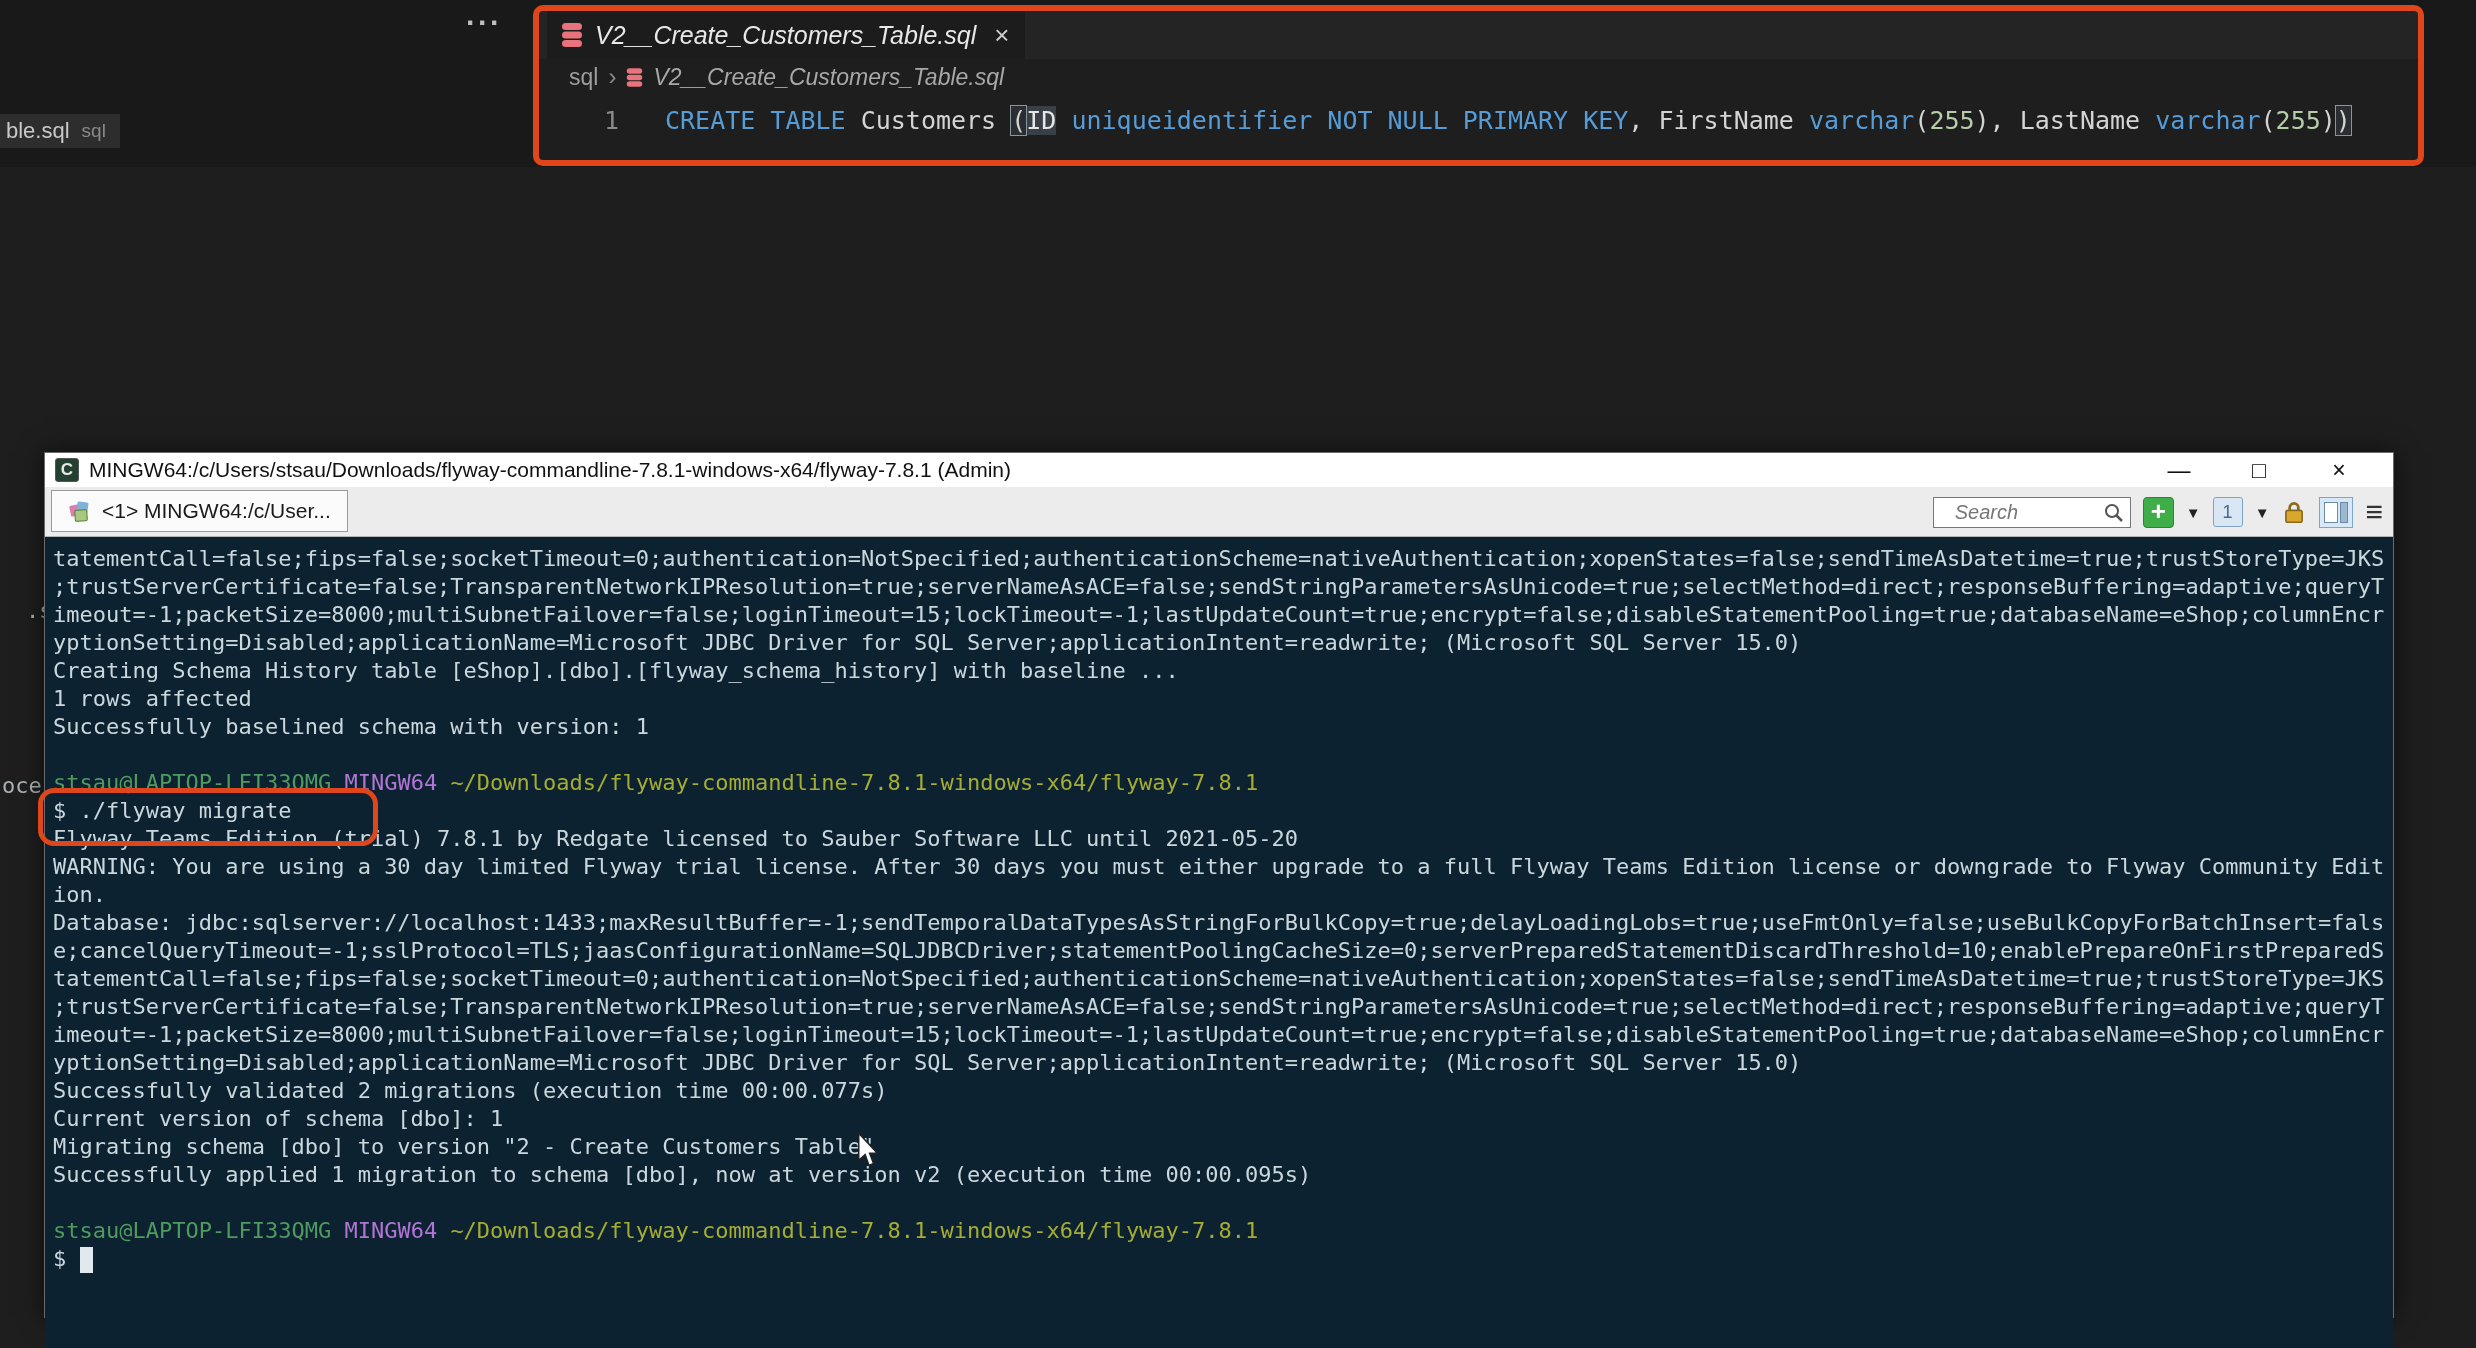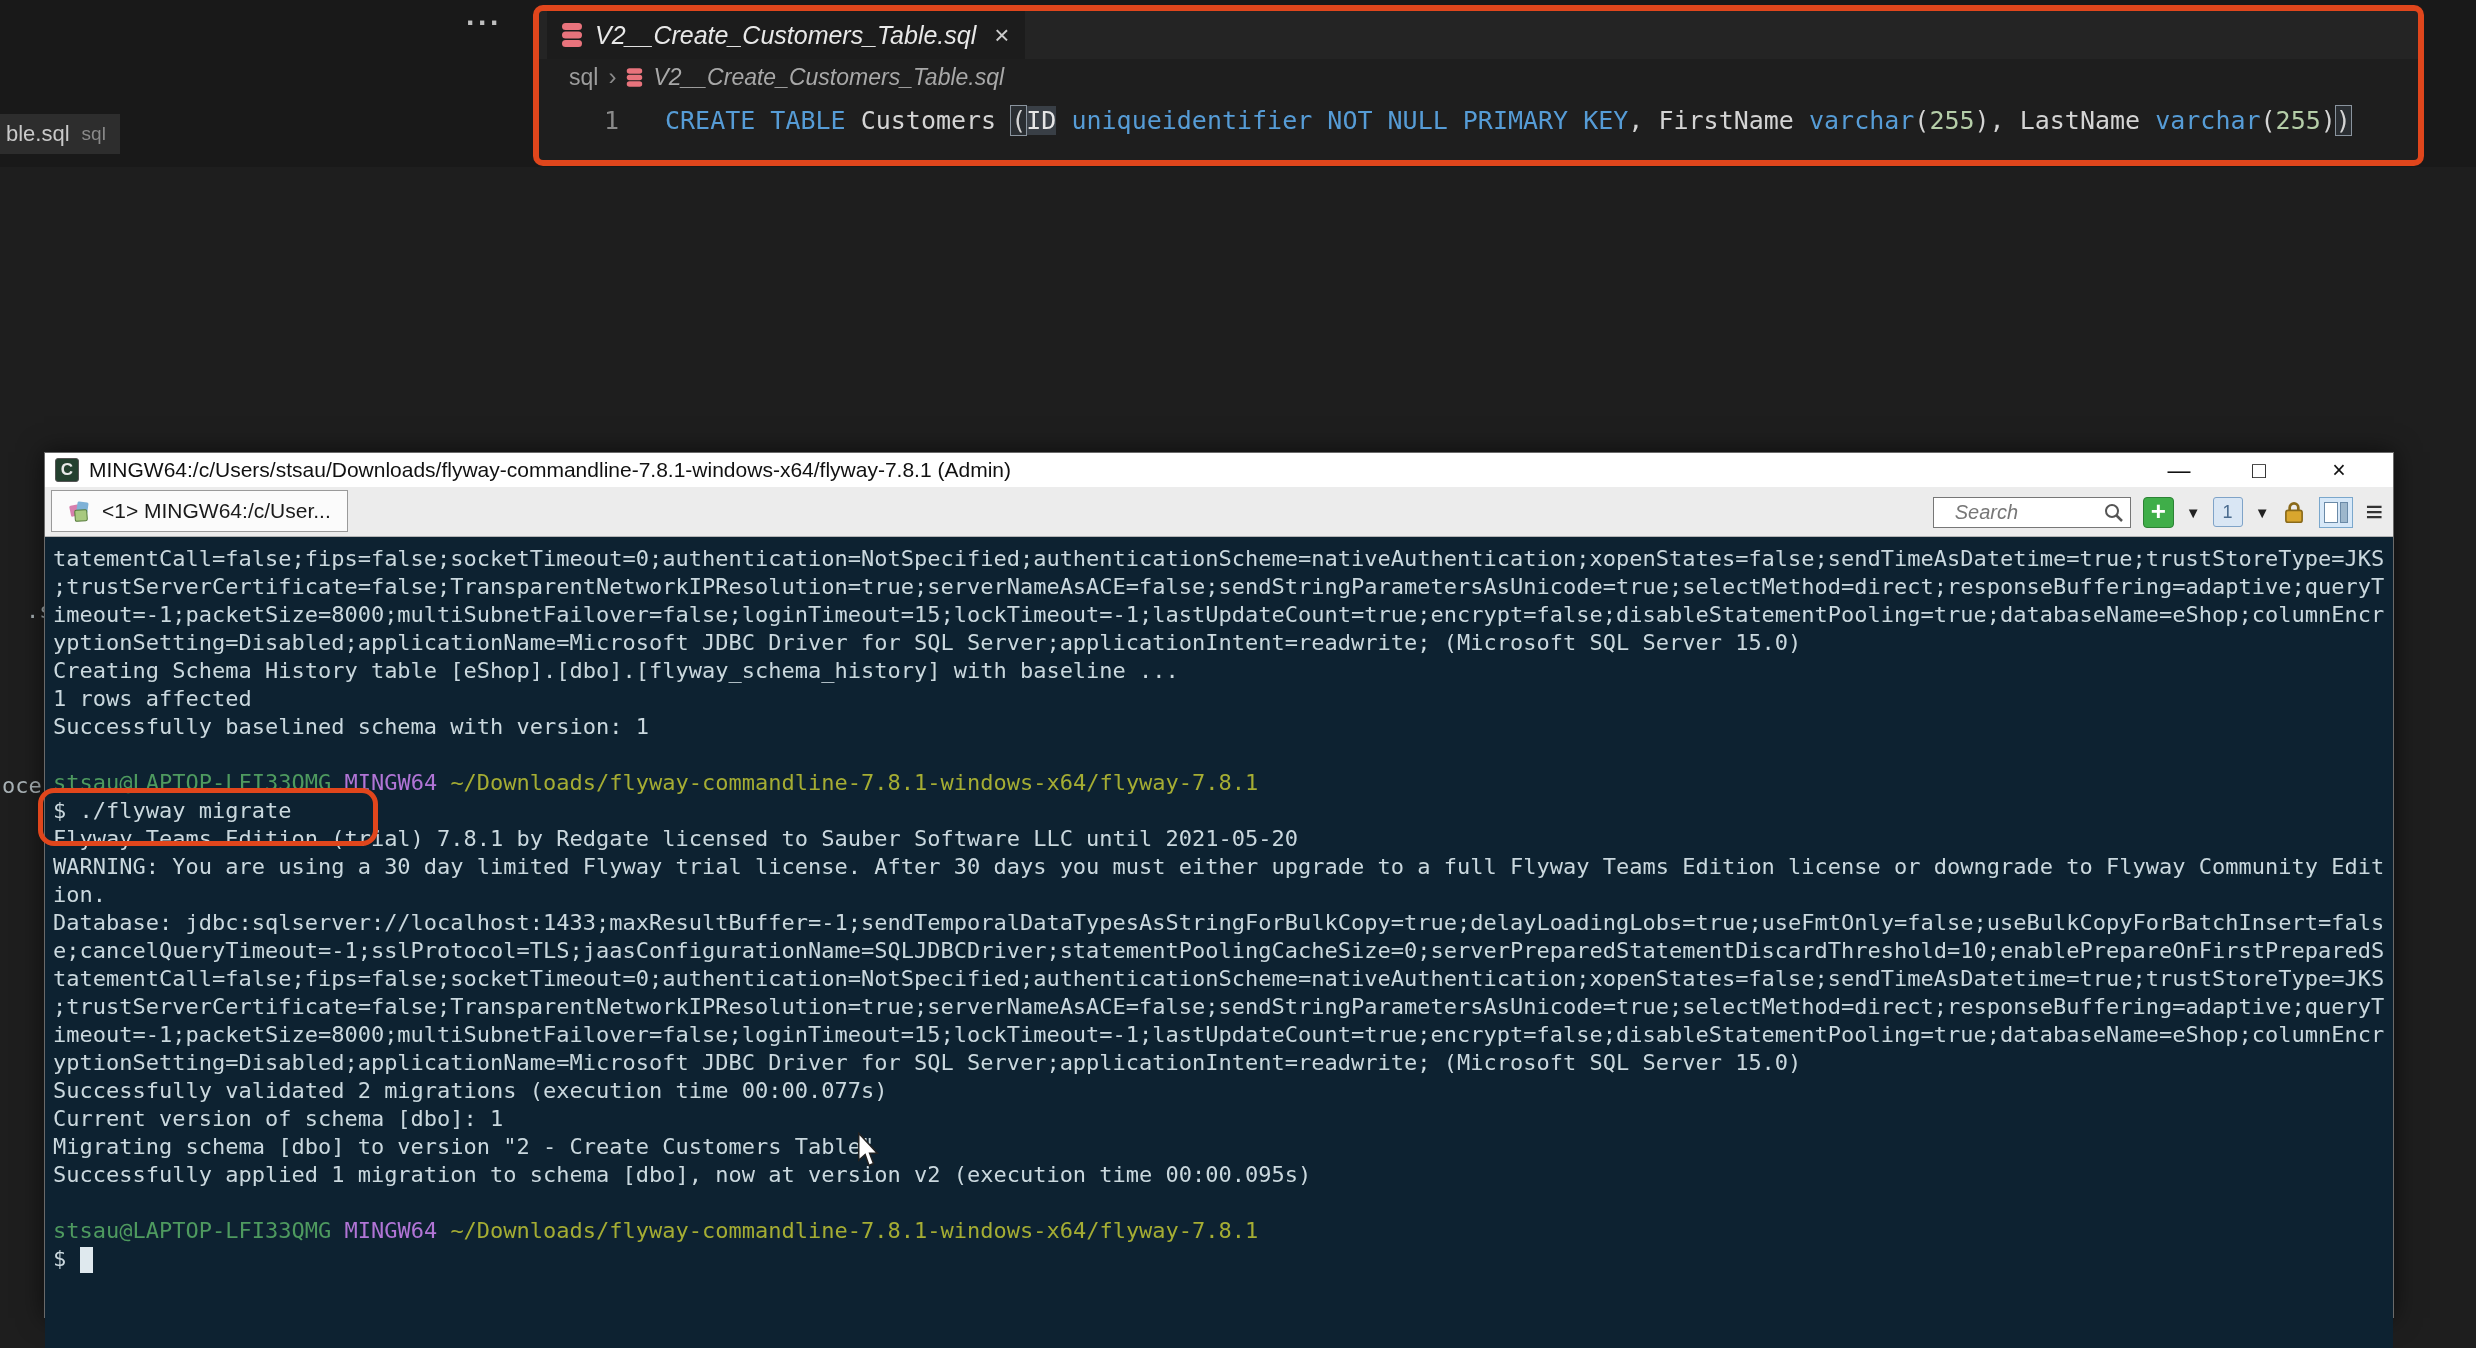--- a/index.html
+++ b/index.html
@@ -1,21 +1,21 @@
 <!DOCTYPE html>
 <html><head>
 <meta charset="utf-8">
 <style>
   * { margin:0; padding:0; box-sizing:border-box; }
   body { background:#141414; font-family:"Liberation Sans", sans-serif; }
   #screen { position:relative; width:2476px; height:1348px; background:#1e1e1e; overflow:hidden; }
 
   
   .header-bg { position:absolute; left:0; top:0; width:2476px; height:167px; background:#191919; }
-  .leftover-tabband { position:absolute; left:0; top:114px; width:120px; height:40px; background:#2d2d2d;
+  .leftover-tabband { position:absolute; left:0; top:114px; width:120px; height:34px; background:#2d2d2d;
     display:flex; align-items:center; gap:12px; padding-left:6px; overflow:hidden; }
   .leftover-title { color:#c9c9c9; font-size:22px; white-space:nowrap; }
   .leftover-lang { color:#8a8a8a; font-size:19px; }
   .frag { position:absolute; color:#a9b2b6; font-family:"DejaVu Sans Mono", monospace; font-size:22px; }
   .ellipsis-btn { position:absolute; left:466px; top:6px; color:#bfbfbf; font-size:30px; font-weight:bold; letter-spacing:2px; }
 
   .editor-red-box { position:absolute; left:533px; top:5px; width:1891px; height:161px;
     border:6px solid #e0461c; border-radius:10px; z-index:5; pointer-events:none; }
   .editor { position:absolute; left:539px; top:11px; width:1879px; height:149px; background:#1e1e1e; z-index:1; }
   .tabstrip { position:relative; height:48px; background:#242424; display:flex; align-items:stretch; }

